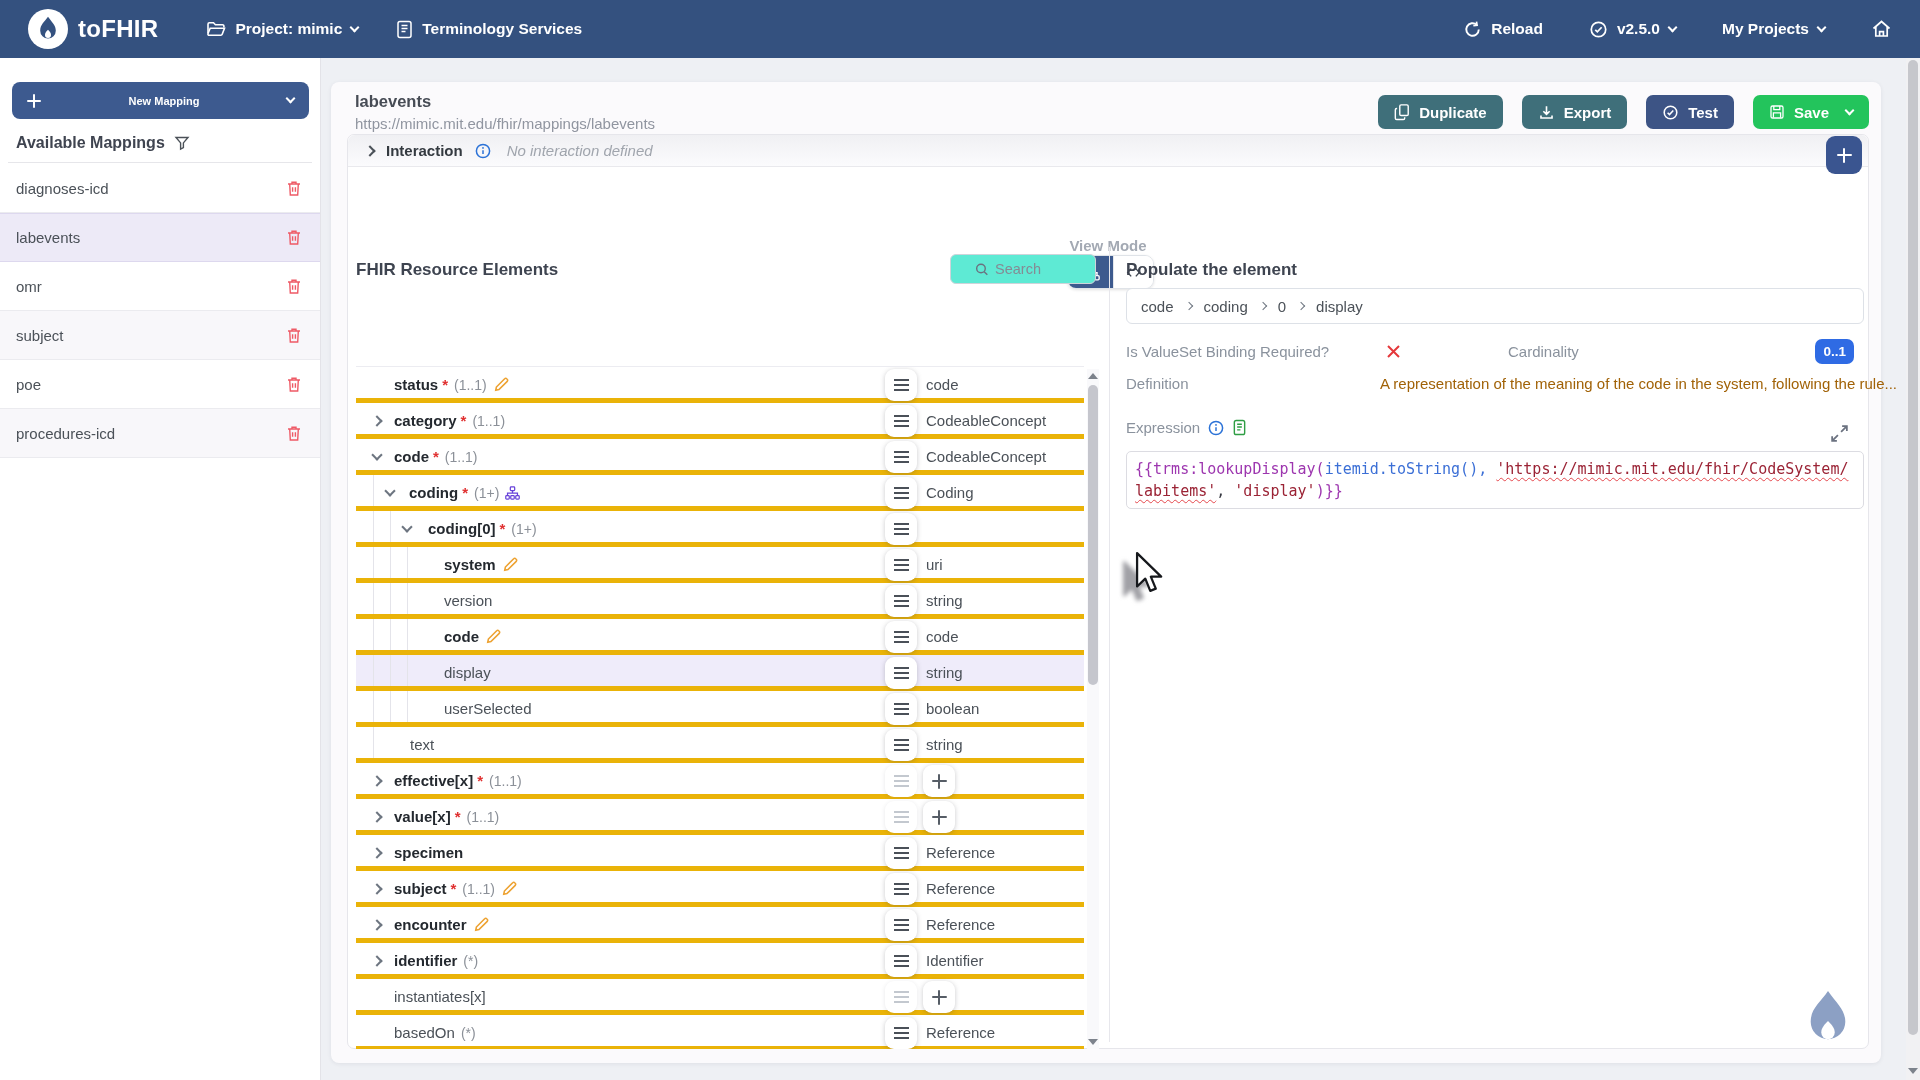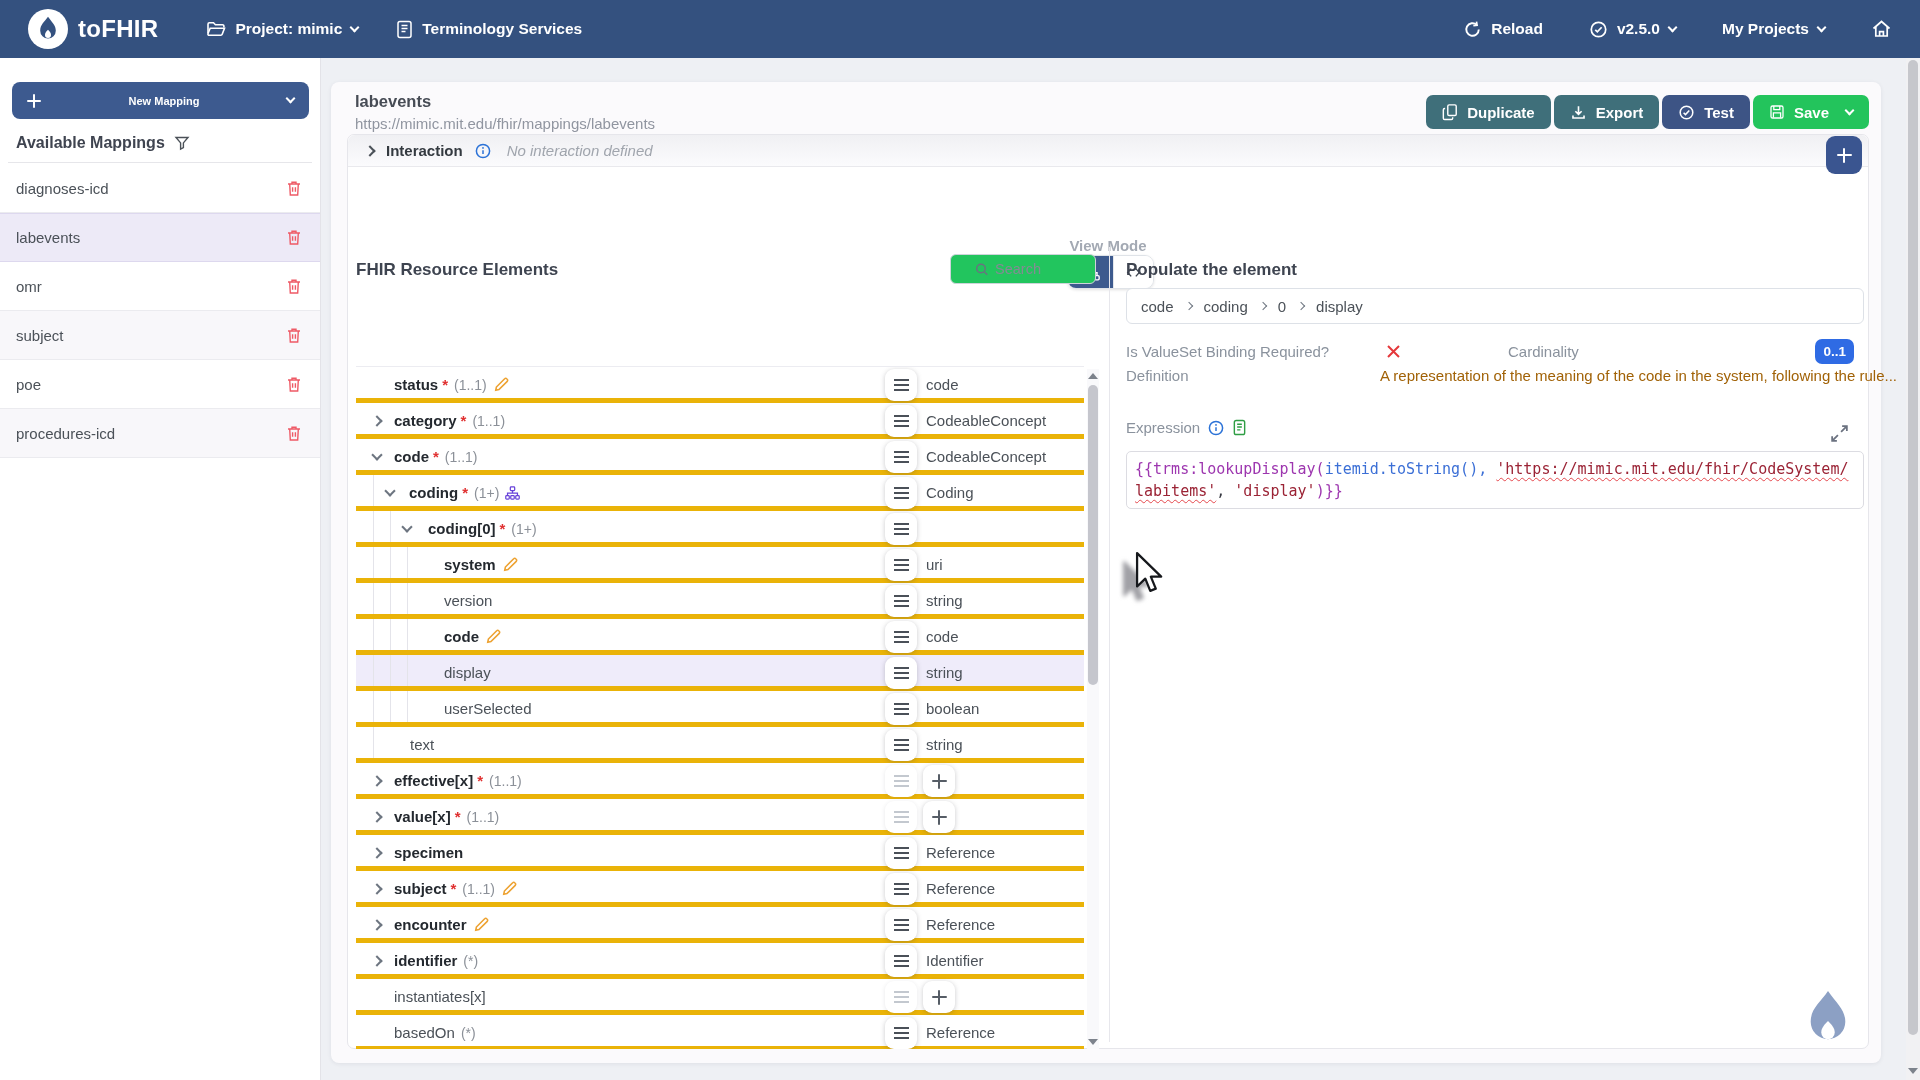--- a/index.html
+++ b/index.html
@@ -21,42 +21,42 @@
   .avail{position:absolute;left:16px;top:76px;display:flex;align-items:center;gap:9px;font-size:16px;font-weight:bold;color:#3f4450}
   .sdiv{position:absolute;left:8px;right:8px;top:104px;height:1px;background:#e6e6ea}
   .slist{position:absolute;left:0;top:106px;right:0}
   .srow{height:49px;border-bottom:1px solid #ebebef;display:flex;align-items:center;justify-content:space-between;padding:0 18px 0 16px;font-size:15px;color:#4b5158;cursor:pointer}
   .srow.alt{background:#f8f7fa}
   .srow.sel{background:#edeaf7;border-top:1px solid #ddd8ee;border-bottom:1px solid #ddd8ee}
   
   .card{position:absolute;left:331px;top:82px;width:1550px;height:981px;background:#fbfafc;border-radius:8px;box-shadow:0 1px 4px rgba(40,40,60,.08)}
   .mtitle{position:absolute;left:24px;top:10px;font-size:16.5px;font-weight:bold;color:#474c55}
   .murl{position:absolute;left:24px;top:33px;font-size:15px;color:#9095a0}
-  .hbtns{position:absolute;right:12px;top:13px;display:flex;gap:3px}
+  .hbtns{position:absolute;right:12px;top:13px;display:flex;gap:19px}
   .btn{height:34px;border-radius:7px;display:flex;align-items:center;gap:9px;padding:0 16px;color:#fff;font-weight:bold;font-size:15px;border:none;cursor:pointer;font-family:inherit}
   .teal{background:#3f6f7a}.navy{background:#3d5485}.green{background:#23c45c}
   
   .panel{position:absolute;left:16px;top:52px;width:1522px;height:915px;background:#fff;border:1px solid #e6e6eb;border-radius:7px}
   .ibar{position:absolute;left:0;top:0;right:0;height:32px;background:linear-gradient(#f0f0f3,#fbfbfd);border-bottom:1px solid #e9e9ed;border-radius:7px 7px 0 0;display:flex;align-items:center;padding:0 18px;gap:12px}
   .ibar .it{font-size:15px;font-weight:bold;color:#343a40}
   .ibar .istat{font-size:15px;font-style:italic;color:#a0a5ad;margin-left:4px}
   .plusbtn{position:absolute;right:6px;top:1px;width:36px;height:38px;background:#3a5590;border:none;border-radius:9px;cursor:pointer;display:flex;align-items:center;justify-content:center}
   .plusg{position:relative;width:15px;height:15px}
   .plusg::before,.plusg::after{content:"";position:absolute;background:#fff;border-radius:1px}
   .plusg::before{left:50%;top:0;bottom:0;width:2px;margin-left:-1px}
   .plusg::after{top:50%;left:0;right:0;height:2px;margin-top:-1px}
   .plusg.gray::before,.plusg.gray::after{background:#565d66}
   .vml{position:absolute;left:680px;top:102px;width:160px;text-align:center;font-size:15px;font-weight:bold;color:#a3a9b3}
   .vmt{position:absolute;left:719px;top:120px;display:flex;border-radius:9px;box-shadow:0 1px 3px rgba(0,0,0,.12);overflow:hidden;border:1px solid #dfe3e8}
   .vseg{width:45px;height:32px;display:flex;align-items:center;justify-content:center;cursor:pointer}
   .vseg.on{background:#3d5a8e}
   .vseg.off{background:#fff;border-left:1px solid #e4e7ec}
   
   .fhead{position:absolute;left:8px;top:125px;font-size:17px;font-weight:bold;color:#3e4450}
-  .search{position:absolute;left:602px;top:119px;width:146px;height:30px;border:1px solid #ced4da;border-radius:6px;background:#22c55e;display:flex;align-items:center;padding-left:24px;gap:6px}
+  .search{position:absolute;left:602px;top:119px;width:146px;height:30px;border:1px solid #ced4da;border-radius:6px;background:#5eead4;display:flex;align-items:center;padding-left:24px;gap:6px}
   .search input{border:none;outline:none;width:100px;font-size:14.5px;font-family:inherit;color:#3f4450;background:transparent}
   .search input::placeholder{color:#848b94}
   .tbar{position:absolute;left:8px;top:159px;width:739px;height:64px;background:#f7f7f9;border-radius:4px}
   .sw{width:46px;height:25px;border-radius:13px;background:#d6d8dd;position:relative;cursor:pointer;flex:none}
   .sw::after{content:"";position:absolute;left:2px;top:2px;width:21px;height:21px;border-radius:50%;background:#fff;box-shadow:0 1px 2px rgba(0,0,0,.25)}
   .trow-lbl{font-size:15px;color:#343a40}
   .showres{position:absolute;right:14px;top:20px;display:flex;align-items:center;gap:12px;font-size:15px;font-weight:bold;color:#9097a1}
   .cb{width:24px;height:24px;border:1.5px solid #cfd4da;border-radius:7px;background:#fff;cursor:pointer}
   
   .tree{position:absolute;left:8px;top:231px;width:728px;height:683px;border-top:1px solid #ececf1;overflow:hidden}
@@ -577,21 +577,21 @@
 
     <div class="defrow" style="top:208px;left:778px;width:738px;position:absolute">
       <span class="glabel">Is ValueSet Binding Required?</span>
       <svg width="15" height="15" viewBox="0 0 15 15" style="position:absolute;left:260px;top:1px" fill="none" stroke="#e5383b" stroke-width="2">
           <path d="M2 2l11 11M13 2L2 13"></path>
         </svg>
       <span class="glabel" style="position:absolute;left:382px">Cardinality</span>
       <span class="badge">0..1</span>
     </div>
 
-    <div class="defrow" style="top:232px;left:778px;width:738px;position:absolute">
+    <div class="defrow" style="top:240px;left:778px;width:738px;position:absolute">
       <span class="glabel">Definition</span>
       <span class="deftxt" style="position:absolute;left:254px;white-space:nowrap">A representation of the meaning of the code in the system, following the rule...</span>
     </div>
 
     <div class="defrow" style="top:284px;left:778px;width:738px;position:absolute;display:flex;align-items:center;gap:8px">
       <span class="glabel">Expression</span>
       <svg width="16" height="16" viewBox="0 0 16 16" fill="none" stroke="#2b72d7" stroke-width="1.5">
           <circle cx="8" cy="8" r="6.6"></circle>
           <path d="M8 7.3v3.6"></path>
           <circle cx="8" cy="4.9" r="0.9" fill="#2b72d7" stroke="none"></circle>

